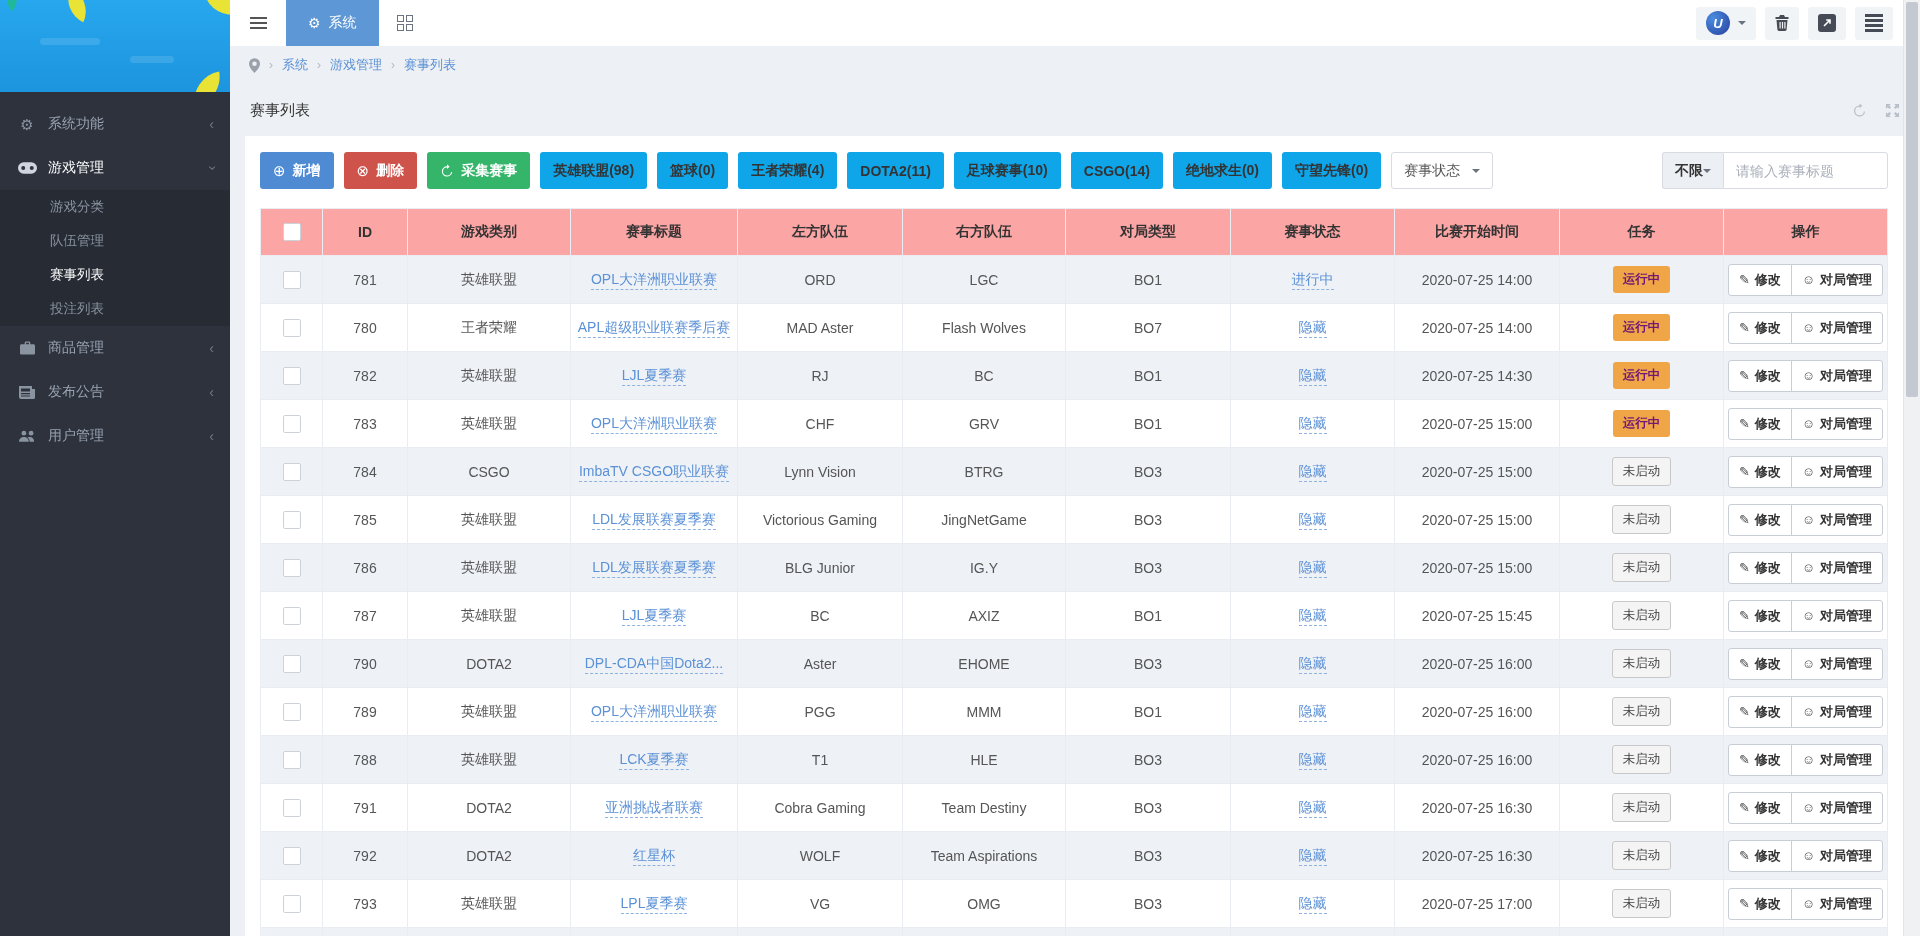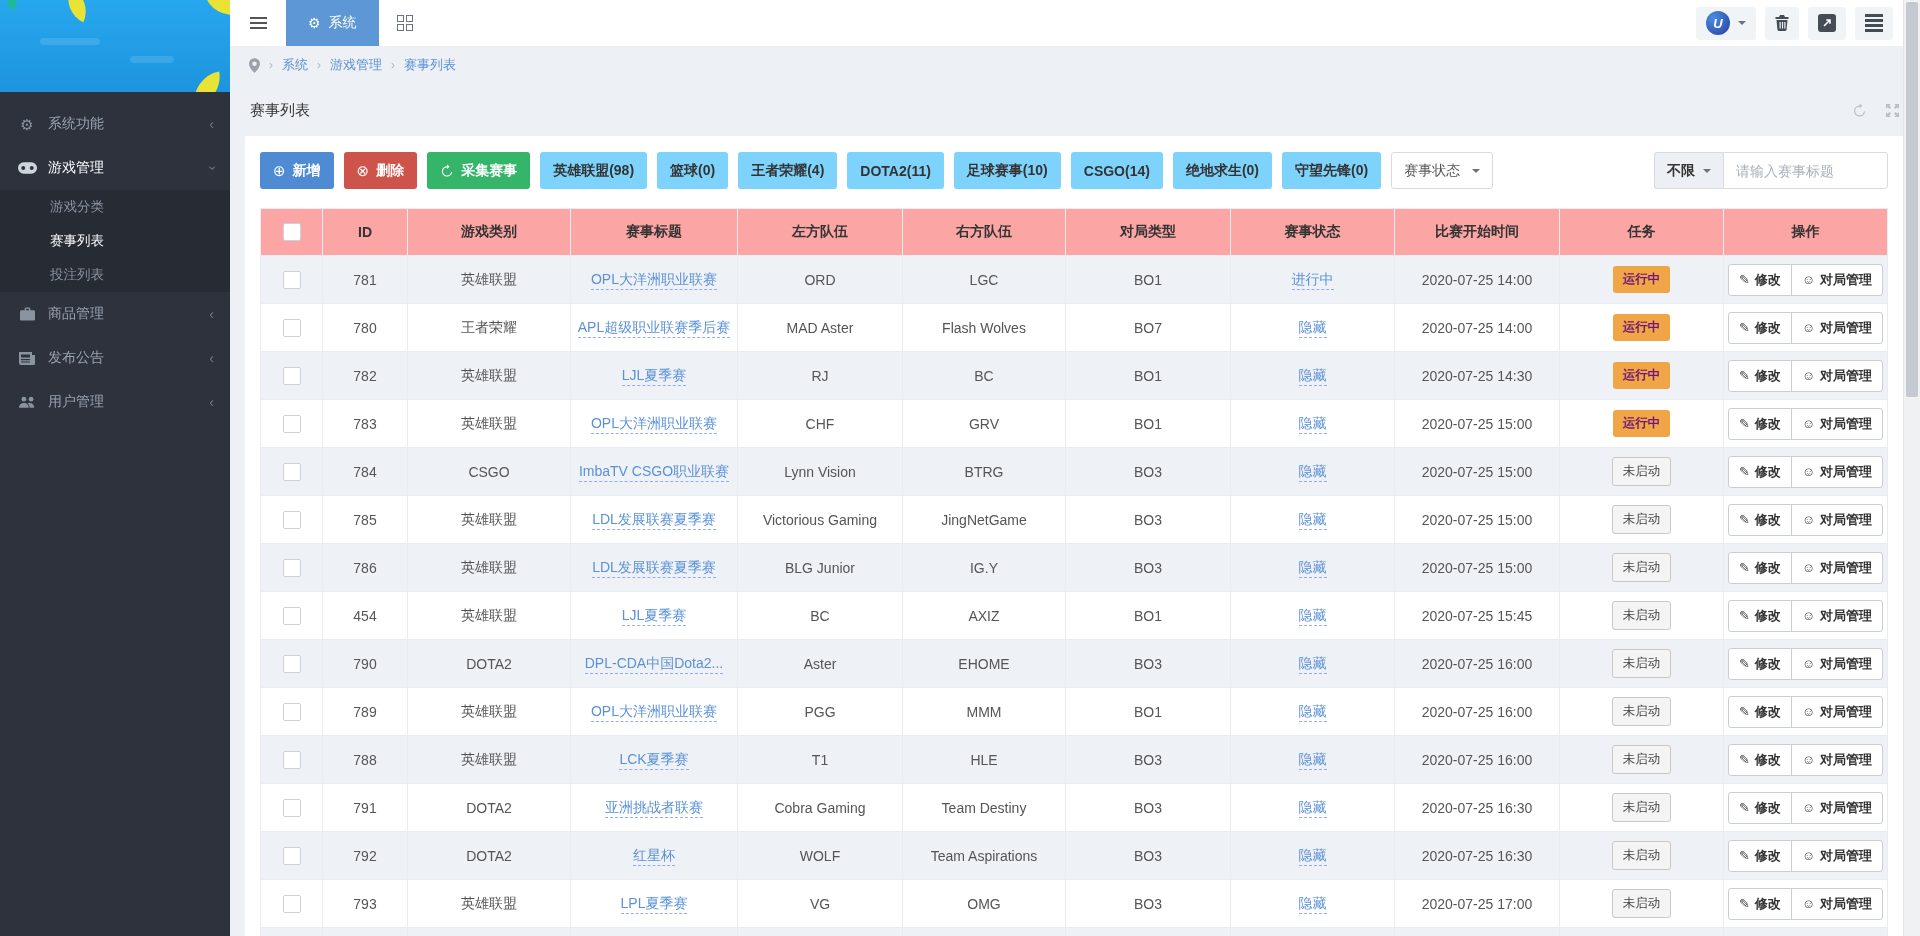--- a/index.html
+++ b/index.html
@@ -70,24 +70,24 @@
   .card { background:#fff; margin:0 17px 0 15px; flex:1; padding:16px 15px 0 15px; overflow:hidden; }
 
   
   .toolbar { display:flex; align-items:center; gap:10px; }
   .btn { height:37px; border:none; border-radius:3px; font-size:14px; font-weight:700; display:inline-flex; align-items:center; gap:7px; padding:0 13px; cursor:pointer; font-family:inherit; }
   .btn .bic { font-size:15px; font-weight:400; line-height:1; }
   .btn-add { background:#4e8bd2; color:#fff; }
   .btn-del { background:#ce534a; color:#fff; }
   .btn-collect { background:#34b56a; color:#fff; }
   .btn-collect svg { fill:#fff; }
-  .btn-filter { background:#7dd3fc; color:#333; }
+  .btn-filter { background:#0ea5e9; color:#333; }
   .select { height:37px; background:#fff; border:1px solid #d8dce2; border-radius:3px; display:inline-flex; align-items:center; gap:12px; padding:0 12px; font-size:14px; color:#555; cursor:pointer; }
   .tb-right { margin-left:auto; display:flex; }
-  .scope-btn { height:37px; background:#eceff3; border:1px solid #d8dce2; border-right:none; border-radius:3px 0 0 3px; font-size:14px; font-weight:700; color:#333; display:inline-flex; align-items:center; gap:8px; padding:0 12px; cursor:pointer; font-family:inherit; }
+  .scope-btn { height:37px; background:#eceff3; border:1px solid #d8dce2; border-right:none; border-radius:3px 0 0 3px; font-size:14px; font-weight:700; color:#333; display:inline-flex; align-items:center; padding:0 12px; cursor:pointer; font-family:inherit; }
   .search-input { height:37px; width:165px; border:1px solid #d8dce2; border-radius:0 3px 3px 0; padding:0 12px; font-size:14px; color:#555; font-family:inherit; outline:none; }
   .search-input::placeholder { color:#a9b0ba; }
 
   
   .tbl-wrap { margin-top:19px; }
   table { width:100%; border-collapse:collapse; table-layout:fixed; }
   th,td { border:1px solid #e9ecf1; text-align:center; vertical-align:middle; overflow:hidden; white-space:nowrap; text-overflow:ellipsis; }
   th { height:47px; font-size:14px; color:#333; font-weight:700; background:#fca5a5; }
   td { height:48px; font-size:14px; color:#555; }
   tbody tr:nth-child(odd) td { background:#eef1f6; }
@@ -134,20 +134,23 @@
             <circle cx="5.5" cy="6" r="2.1" fill="#2d323d"></circle>
             <circle cx="14.5" cy="6" r="2.1" fill="#2d323d"></circle>
           </svg>
         </span>
     <span class="mlabel">游戏管理</span>
     <span class="arrow down">‹</span>
   </li>
       <ul class="submenu">
         <li class="submenu-item">
     <span>游戏分类</span>
+  </li>
+        <li class="submenu-item">
+    <span>队伍管理</span>
   </li>
         <li class="submenu-item active">
     <span>赛事列表</span>
   </li>
         <li class="submenu-item">
     <span>投注列表</span>
   </li>
       </ul>
       <li class="menu-item">
     <span class="mi">
@@ -502,21 +505,21 @@
                   </button>
             <button class="abtn">
                     <i class="ic">☺</i>
                     <span>对局管理</span>
                   </button>
           </span>
         </td>
       </tr>
             <tr>
         <td><span class="cb"></span></td>
-        <td>454</td>
+        <td>787</td>
         <td>英雄联盟</td>
         <td><a class="lnk">LJL夏季赛</a></td>
         <td>BC</td>
         <td>AXIZ</td>
         <td>BO1</td>
         <td><a class="lnk">隐藏</a></td>
         <td>2020-07-25 15:45</td>
         <td><span class="badge badge-idle">未启动</span></td>
         <td>
           <span class="abtn-group">

